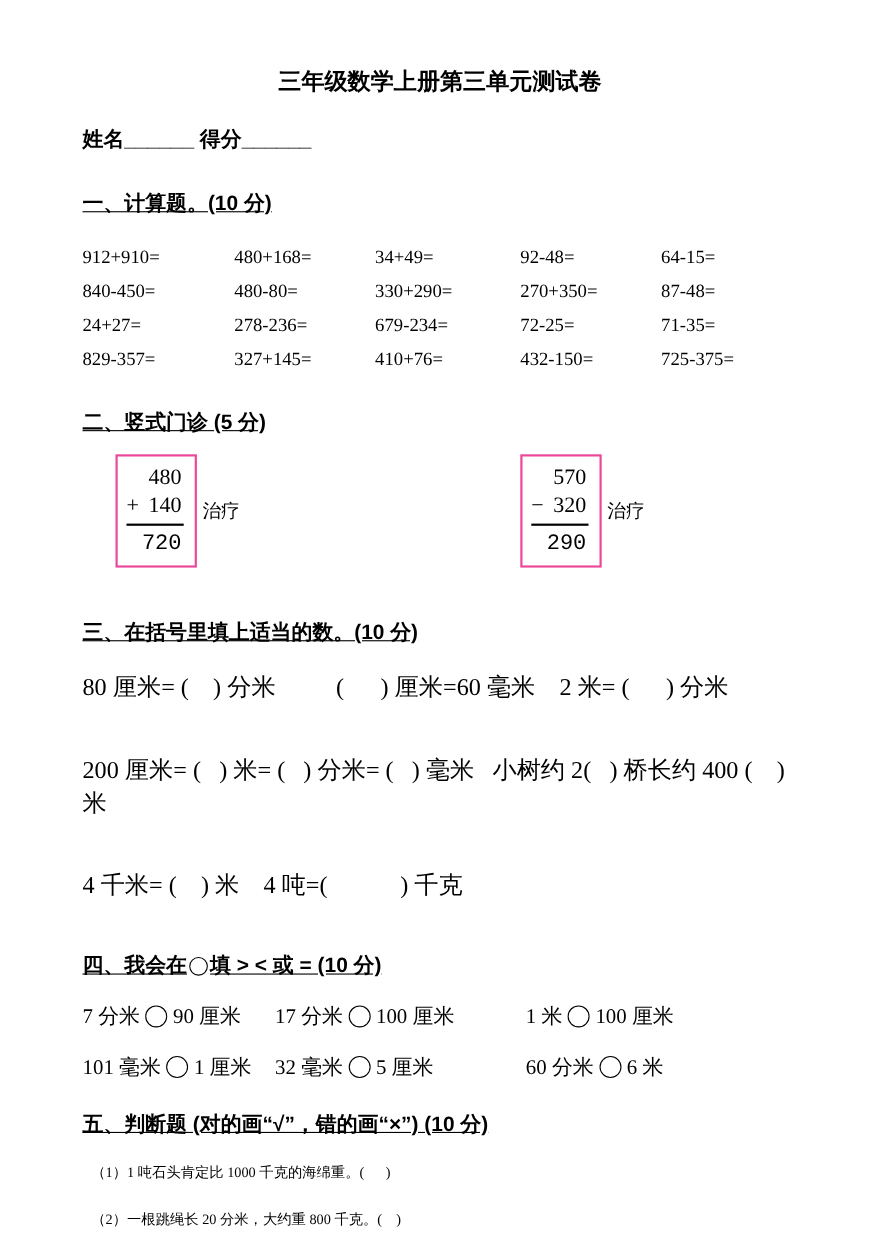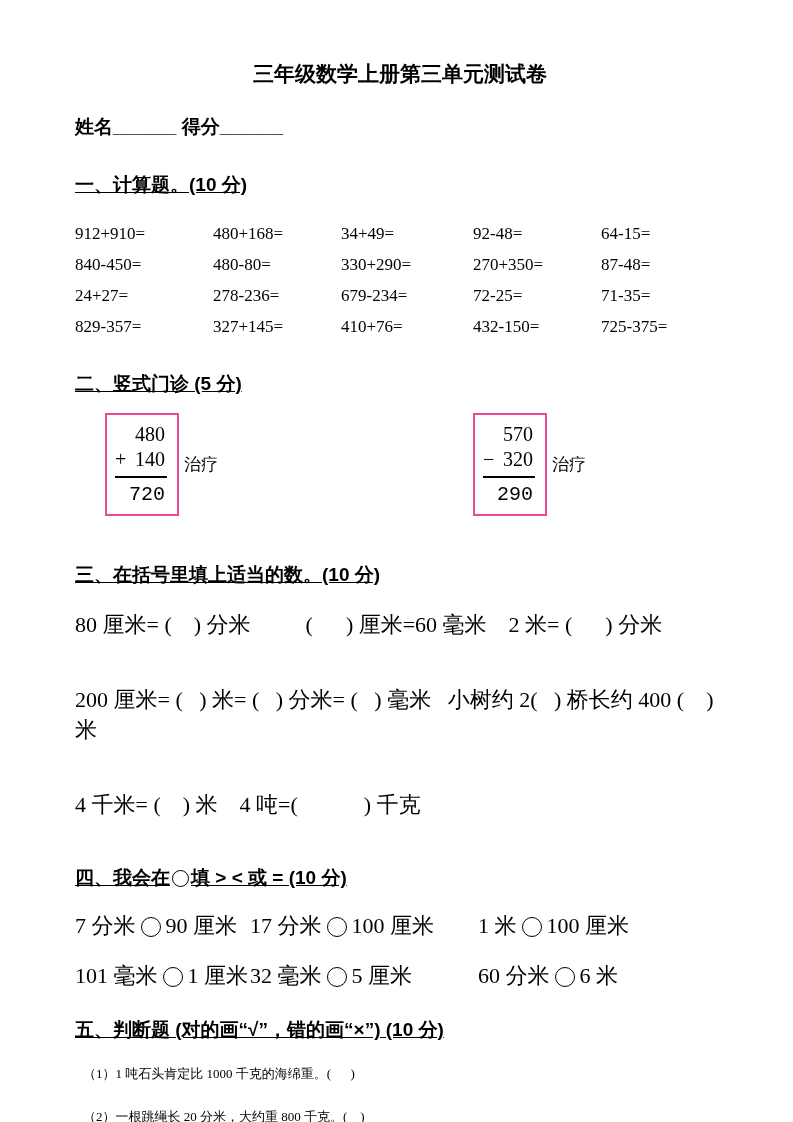--- a/index.html
+++ b/index.html
@@ -38,21 +38,21 @@
   .vresult { padding-top:5px; padding-bottom:0;font-family:Liberation Mono, monospace; }
   .vbox-label { font-size:17px; margin-left:5px; }
 
   .fill-lines { margin-top:22px; }
   .fill-line { font-size:22px; white-space:pre-wrap; margin:0 0 45px 0; }
 
   .circle { display:inline-block; width:20px; height:20px; border:1.5px solid #000;
             border-radius:50%; vertical-align:-4px; margin:0 5px; }
   .circle-sm { width:17px; height:17px; border-width:1.8px; margin:0 2px; vertical-align:-3px; }
 
-  .cmp-row { display:flex; margin-top:20px; font-size:22px; align-items:center; }
+  .cmp-row { display:flex; margin-top:20px; font-size:19px; align-items:center; }
   .cmp-item { white-space:nowrap; }
   .cmp-row .cmp-item:nth-child(1) { width:175px; }
   .cmp-row .cmp-item:nth-child(2) { width:228px; }
   .cmp-row .cmp-item:nth-child(3) { flex:1; }
 
   .judge-list { margin-top:22px; }
   .judge-item { font-size:13px; margin:0 0 25px 0; padding-left:8px; white-space:pre-wrap; }
 </style>
 </head>
 <body>

